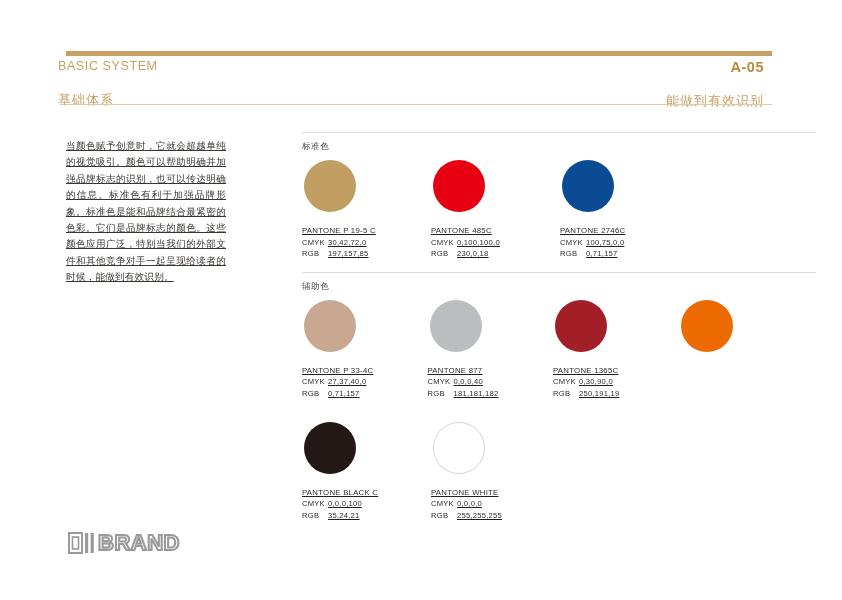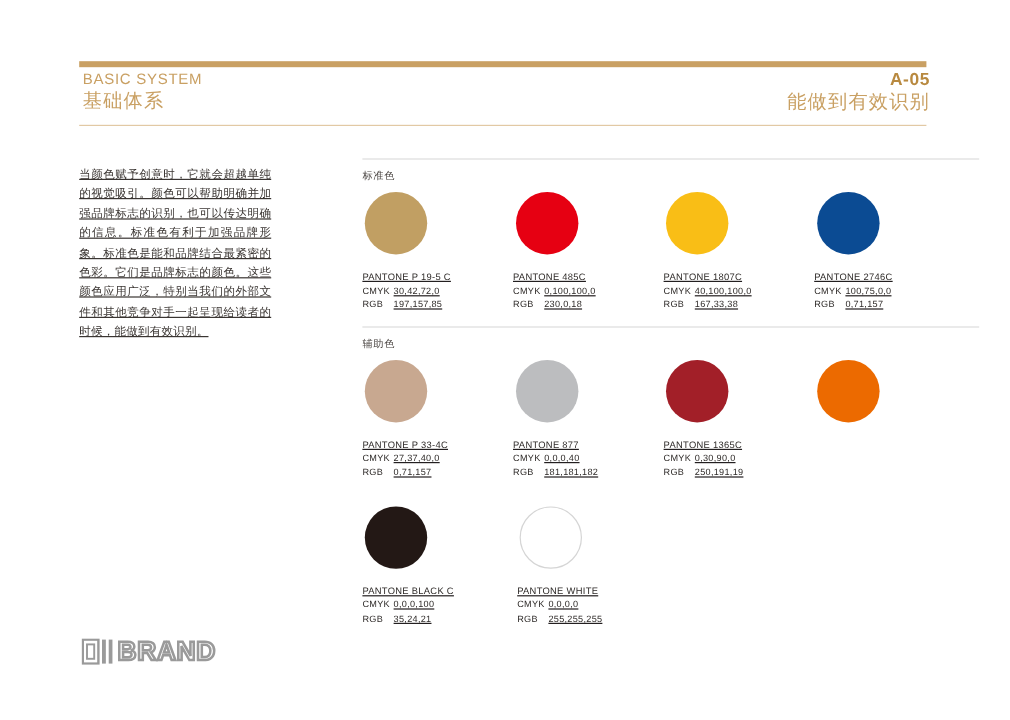--- a/index.html
+++ b/index.html
@@ -20,21 +20,21 @@
   .top-rule {
     position: absolute;
     left: 66px;
     top: 51px;
     width: 706px;
     height: 5px;
     background: #c9a063;
   }
   .header {
     position: absolute;
-    left: 69px;
+    left: 58px;
     top: 58px;
     width: 706px;
     height: 44px;
   }
   .header-left {
     position: absolute;
     left: 0;
     top: 0;
     text-align: left;
   }
@@ -45,25 +45,26 @@
     text-align: right;
   }
   .hdr-en {
     font-size: 12.5px;
     letter-spacing: 0.6px;
     color: #c9a063;
     line-height: 17px;
     white-space: nowrap;
   }
   .hdr-cn {
-    font-size: 16px;
+    font-size: 13px;
     color: #c9a063;
     line-height: 20px;
     letter-spacing: 1px;
     white-space: nowrap;
+    margin-top: 15px;
   }
   .hdr-code {
     font-size: 14.5px;
     font-weight: bold;
     color: #b8893f;
     line-height: 18px;
     letter-spacing: 0.5px;
     white-space: nowrap;
   }
   .header-rule {
@@ -193,28 +194,20 @@
 
       <div class="cell">
         <div class="dot" style="background-color: rgb(230, 0, 18);"></div>
         <div class="meta">
           <div class="name">PANTONE 485C</div>
           <div class="kv"><span class="key">CMYK</span><span>0,100,100,0</span></div>
           <div class="kv"><span class="key">RGB</span><span>230,0,18</span></div>
         </div>
       </div>
 
-      <div class="cell">
-        <div class="dot" style="background-color: rgb(249, 190, 22);"></div>
-        <div class="meta">
-          <div class="name">PANTONE 1807C</div>
-          <div class="kv"><span class="key">CMYK</span><span>40,100,100,0</span></div>
-          <div class="kv"><span class="key">RGB</span><span>167,33,38</span></div>
-        </div>
-      </div>
 
       <div class="cell">
         <div class="dot" style="background-color: rgb(11, 75, 147);"></div>
         <div class="meta">
           <div class="name">PANTONE 2746C</div>
           <div class="kv"><span class="key">CMYK</span><span>100,75,0,0</span></div>
           <div class="kv"><span class="key">RGB</span><span>0,71,157</span></div>
         </div>
       </div>
 

